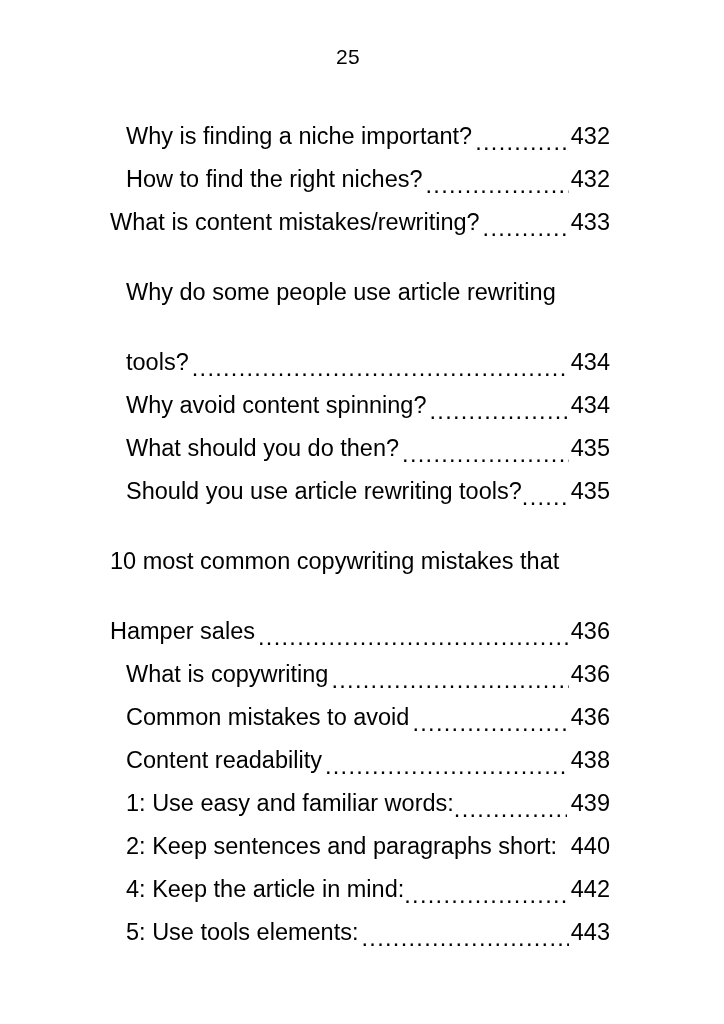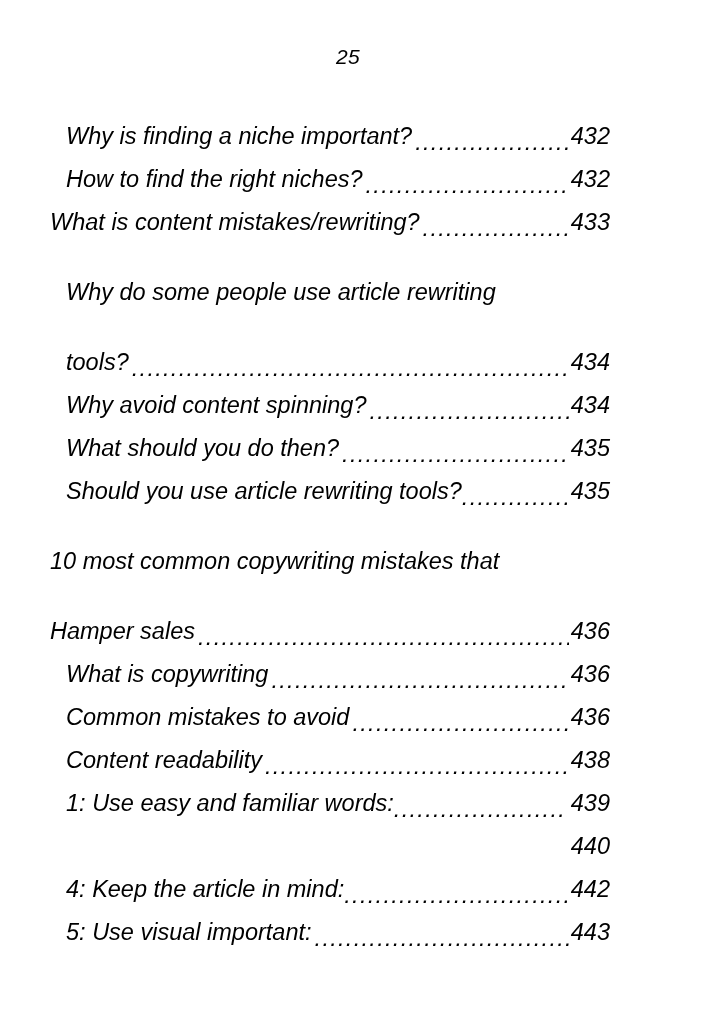--- a/index.html
+++ b/index.html
@@ -14,32 +14,31 @@
     color: #000000;
     -webkit-font-smoothing: antialiased;
   }
   .page {
     position: relative;
     width: 696px;
     height: 1024px;
     box-sizing: border-box;
     padding: 0;
     overflow: hidden;
-    font-style: italic;
   }
   .page-number {
     text-align: center;
     font-size: 21px;
     line-height: 1;
     margin-top: 46px;
     letter-spacing: 0.2px;
   }
   .toc {
     margin-top: 48px;
-    padding-left: 50px;
+    padding-left: 110px;
     padding-right: 86px;
   }
   .toc-entry {
     display: flex;
     align-items: flex-end;
     font-size: 23.5px;
     line-height: 43px;
     white-space: nowrap;
   }
   .toc-entry.indent {
@@ -168,31 +167,32 @@
       <span class="pageno">438</span>
     </div>
 
     <div class="toc-entry indent">
       <span class="title">1: Use easy and familiar words:</span>
       <span class="leader tight"></span>
       <span class="pageno pad">439</span>
     </div>
 
     <div class="toc-entry indent">
+      <span class="title">2: Keep sentences and paragraphs short:</span>
       <span class="leader none"></span>
       <span class="pageno">440</span>
     </div>
 
 
     <div class="toc-entry indent">
       <span class="title">4: Keep the article in mind:</span>
       <span class="leader tight"></span>
       <span class="pageno pad">442</span>
     </div>
 
     <div class="toc-entry indent">
-      <span class="title">5: Use visual important:</span>
+      <span class="title">5: Use tools elements:</span>
       <span class="leader"></span>
       <span class="pageno">443</span>
     </div>
 
   </div>
 </div>
 
 </body></html>

